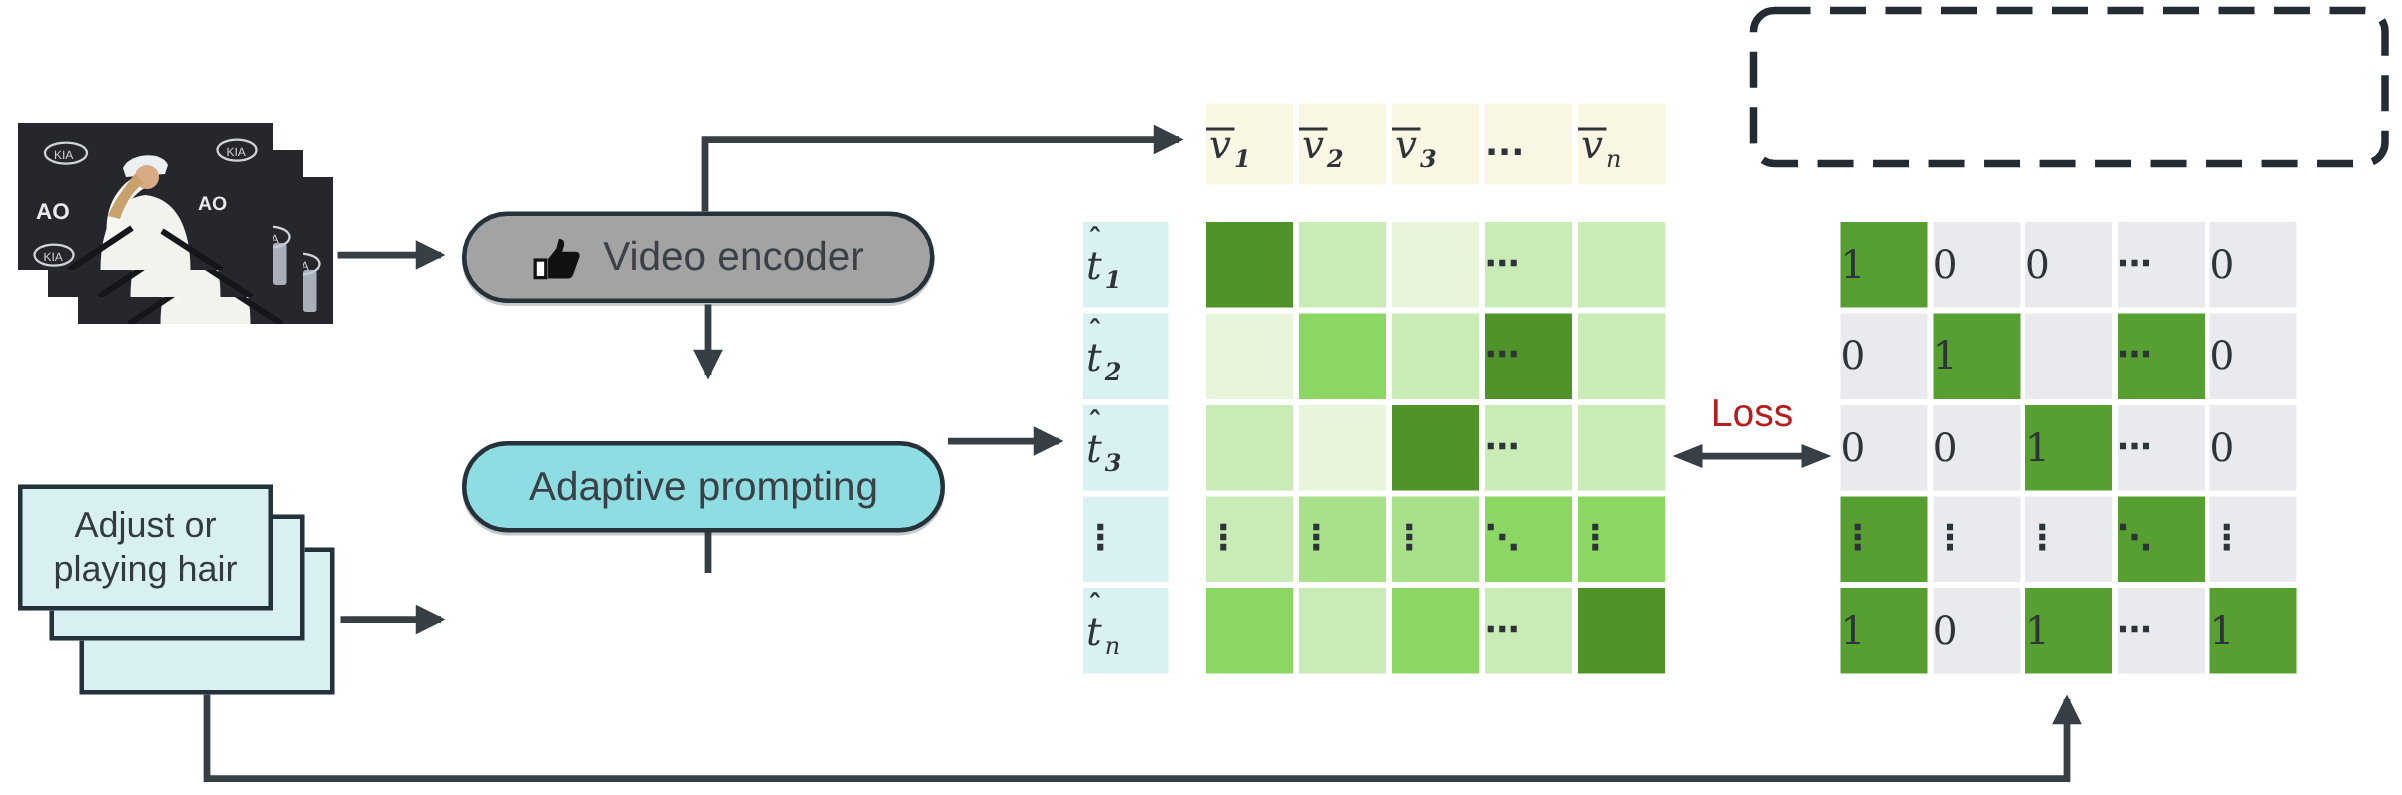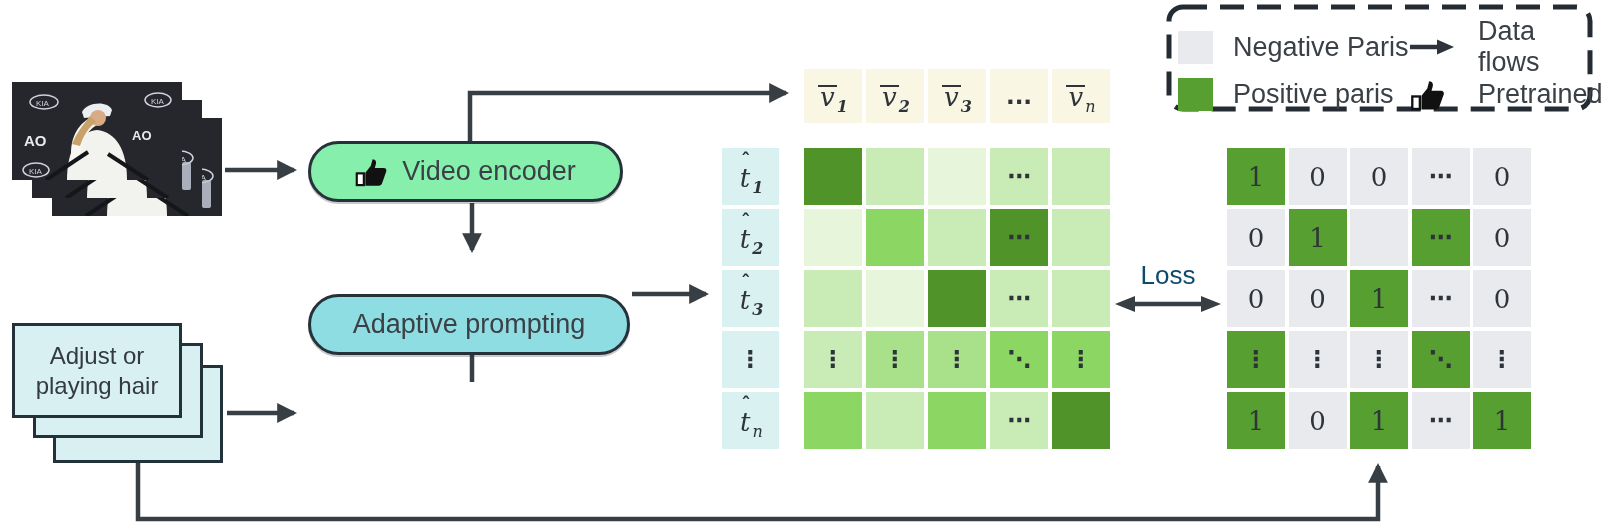--- a/index.html
+++ b/index.html
@@ -7,58 +7,58 @@
           font-family:"Liberation Sans",sans-serif;color:#3b4046;}
 
   
   #connectors{position:absolute;left:0;top:0;z-index:1;}
 
   
   .vframe{position:absolute;width:170px;height:98px;z-index:2;overflow:hidden;}
   .vframe svg{display:block;}
 
   
-  .tcard{position:absolute;width:170px;height:95px;background:#d8f0f2;border:3.5px solid #22313a;
+  .tcard{position:absolute;width:170px;height:84px;background:#d8f0f2;border:3.5px solid #22313a;
          box-sizing:border-box;z-index:2;}
   .tcard.front{display:flex;align-items:center;justify-content:center;text-align:center;
                font-size:24px;line-height:1.22;color:#333a41;padding:4px 14px;}
 
   
   .pill{position:absolute;height:61px;border:3.5px solid #26323a;border-radius:32px;
         box-sizing:border-box;display:flex;align-items:center;justify-content:center;gap:14px;
         font-size:27px;color:#3b4046;z-index:2;box-shadow:0 2px 0 rgba(30,40,48,.25);}
-  #video-encoder{left:308px;top:141px;width:315px;background:#86efac;}
+  #video-encoder{left:308px;top:141px;width:315px;background:#a3a3a3;}
   #adaptive-prompting{left:308px;top:262px;width:322px;background:#8edde2;margin-top:32px;}
   #text-encoder{left:308px;top:384px;width:315px;background:#c7ecee;}
 
   
   .grid{position:absolute;display:grid;z-index:2;}
   #v-header{left:804px;top:69px;grid-template-columns:repeat(5,58px);grid-auto-rows:54px;gap:4px;}
   #t-labels{left:722px;top:148px;grid-template-rows:repeat(5,57px);grid-auto-columns:57px;gap:4px;}
   #sim-matrix{left:804px;top:148px;grid-template-rows:repeat(5,57px);grid-template-columns:repeat(5,58px);gap:4px;}
   #label-matrix{left:1227px;top:148px;grid-template-rows:repeat(5,57px);grid-template-columns:repeat(5,58px);gap:4px 3.5px;}
-  .cell{display:flex;align-items:center;justify-content:center;}
+  .cell{display:flex;align-items:center;justify-content:flex-start;}
   .v-cell{background:#faf6e4;}
   .t-cell{background:#d9f1f1;}
 
   .mwrap{position:relative;display:inline-block;font-family:"DejaVu Serif",serif;font-style:italic;
          font-size:26px;color:#2f343a;line-height:1;}
   .mbase{position:relative;display:inline-block;padding:2px 2px 0 2px;line-height:1;}
   .bar{position:absolute;top:3px;left:0;right:0;height:0;border-top:2.4px solid #2f343a;}
   .hat{position:absolute;top:-12px;left:55%;transform:translateX(-50%);font-style:normal;
        font-weight:bold;font-size:19px;color:#2f343a;}
   .mwrap sub{font-size:16px;line-height:0;}
   .bsub{font-weight:bold;}
   .mark{font-family:"DejaVu Sans",sans-serif;font-style:normal;font-weight:bold;
         font-size:23px;color:#2e333a;line-height:1;}
   .lm-val{font-family:"DejaVu Serif",serif;font-size:26px;color:#2f343a;line-height:1;}
 
   
   #loss{position:absolute;left:1113px;top:260px;width:110px;text-align:center;font-size:26px;
-        color:#0c4a6e;z-index:2;}
+        color:#b91c1c;z-index:2;}
   #loss svg{display:block;margin:2px auto 0 auto;}
 
   
   #legend{position:absolute;left:1166px;top:4px;width:427px;height:108px;z-index:2;}
   #legend .frame-svg{position:absolute;left:0;top:0;}
   #legend .inner{position:absolute;left:12px;top:12px;right:10px;bottom:8px;display:grid;
                  grid-template-columns:55px 177px 68px auto;grid-template-rows:1fr 1fr;
                  align-items:center;font-size:27px;color:#3b4046;}
   .swatch{width:35px;height:33px;}
 </style>
@@ -326,31 +326,15 @@
     <line x1="14" y1="11" x2="96" y2="11" stroke="#373e44" stroke-width="4.5"></line>
     <path d="M2 11 L22 3 L22 19 Z" fill="#373e44"></path>
     <path d="M108 11 L88 3 L88 19 Z" fill="#373e44"></path>
   </svg>
 </div>
 
 <div id="legend">
   <svg class="frame-svg" width="427" height="108">
     <rect x="3" y="3" width="421" height="102" rx="14" fill="none" stroke="#242b33" stroke-width="5" stroke-dasharray="24 13"></rect>
   </svg>
-  <div class="inner">
-    <div class="swatch" style="background: rgb(232, 234, 237);"></div>
-    <div>Negative Paris</div>
-    <svg width="44" height="18" viewBox="0 0 44 18">
-      <line x1="0" y1="9" x2="32" y2="9" stroke="#2e343a" stroke-width="4.5"></line>
-      <path d="M44 9 L27 1.5 L27 16.5 Z" fill="#2e343a"></path>
-    </svg>
-    <div>Data flows</div>
-    <div class="swatch" style="background: rgb(87, 159, 48);"></div>
-    <div>Positive paris</div>
-    <svg width="36" height="32" viewBox="0 0 24 22">
-      <rect x="1.2" y="12" width="5.2" height="8.6" fill="#ffffff" stroke="#111" stroke-width="1.6"></rect>
-      <path d="M7.5 21 V11.5 L11.5 6.5 L12.8 1.6 C15 1.8 15.8 3.2 15.2 5.4 L14.4 8 H21 c1.5 0 2.3 1.2 1.8 2.6 l-2.9 8.2 c-.4 1.3-1.3 2.2-2.8 2.2 Z" fill="#111"></path>
-    </svg>
-    <div>Pretrained</div>
-  </div>
 </div>
 
 </div>
 
 </body></html>

